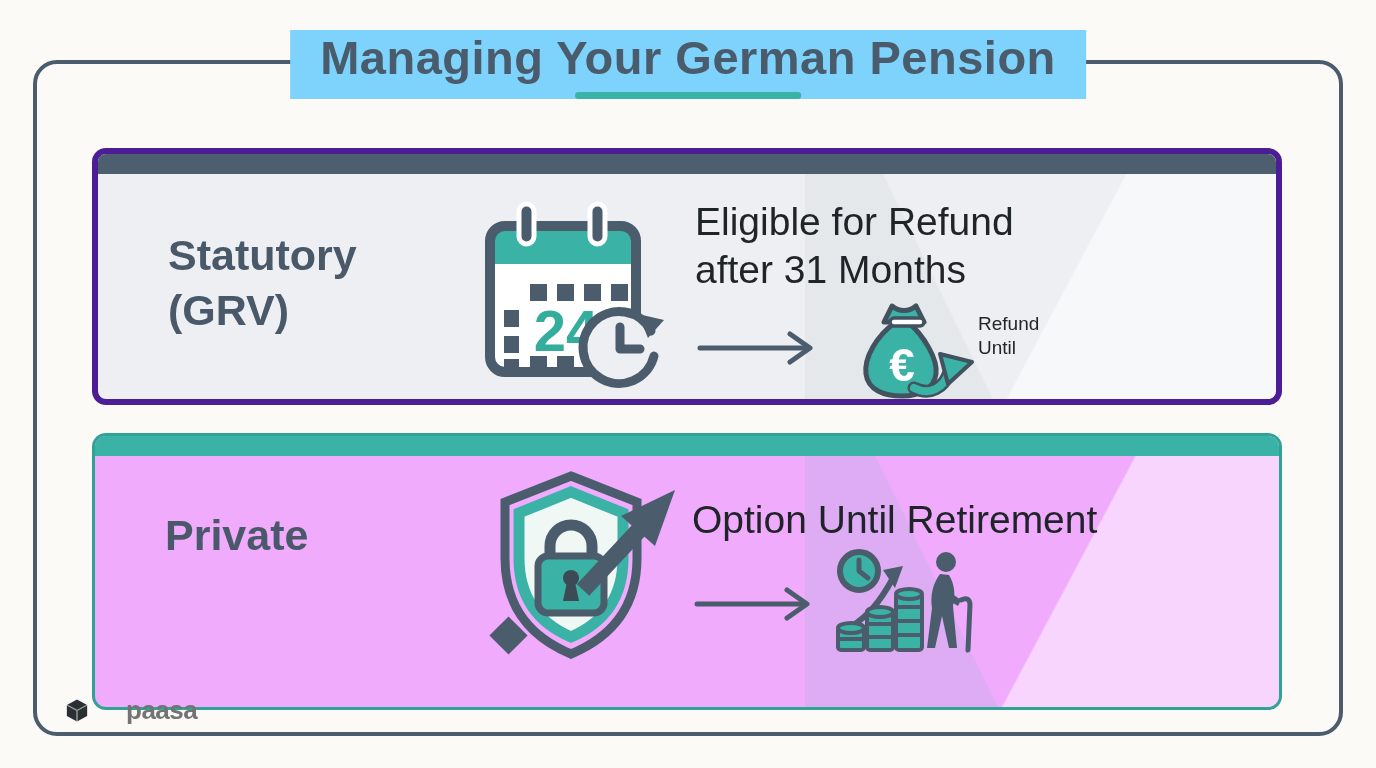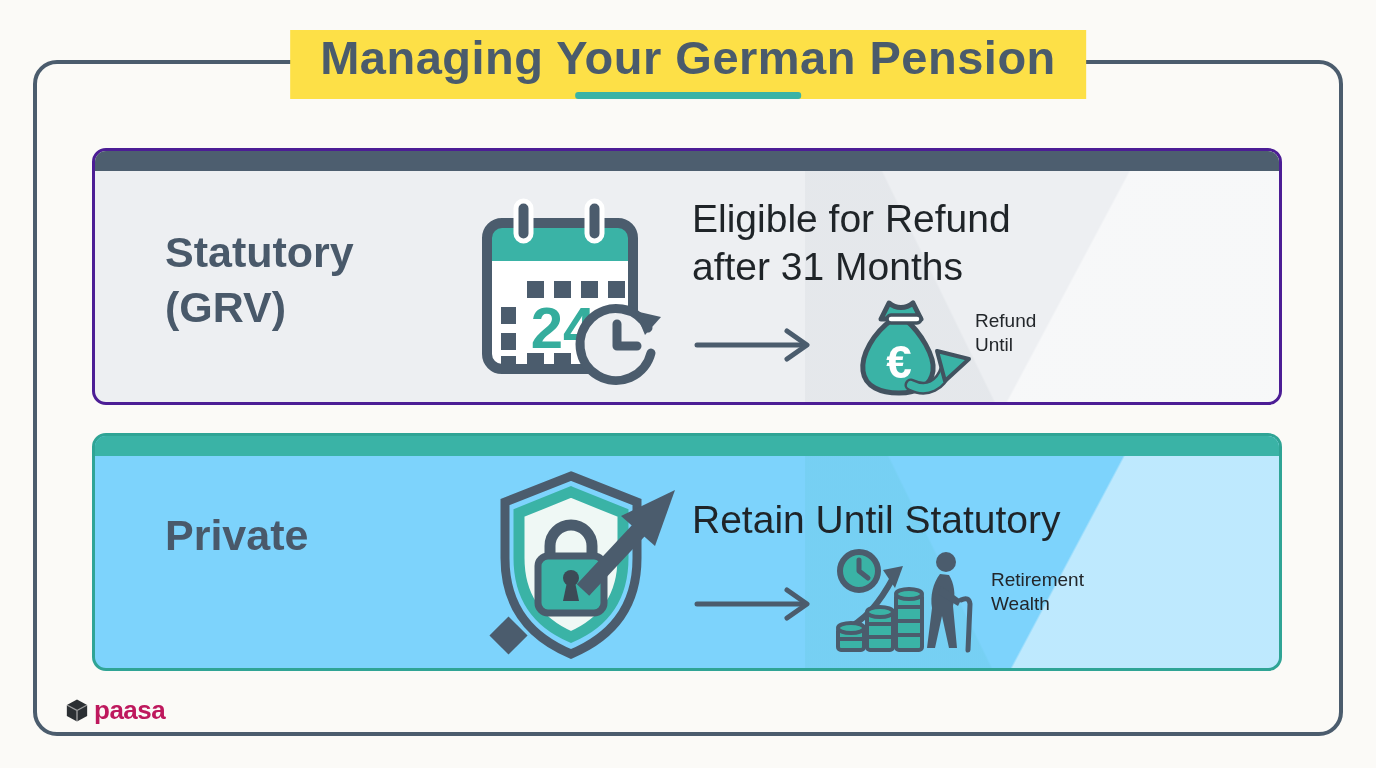--- a/index.html
+++ b/index.html
@@ -8,34 +8,34 @@
     background:#fbfaf7;
     font-family:"Liberation Sans", sans-serif;
     -webkit-font-smoothing:antialiased;
   }
   .frame {
     position:absolute; left:33px; top:60px; width:1302px; height:668px;
     border:4px solid #4b5c6d; border-radius:24px; background:transparent; z-index:1;
   }
   .title-chip {
     position:absolute; top:30px; left:50%; transform:translateX(-50%);
-    background:#fde047; padding:0 30px; z-index:2; text-align:center;
+    background:#7dd3fc; padding:0 30px; z-index:2; text-align:center;
   }
   .title-chip h1 {
     margin:0; font-size:47px; font-weight:bold; color:#4a5b6c; letter-spacing:0.5px; white-space:nowrap;
   }
   .title-underline {
     width:226px; height:7px; background:#3ab3a6; border-radius:3px; margin:7px auto 0;
   }
   .card {
     position:absolute; left:92px; width:1190px; border-radius:14px; overflow:hidden; z-index:2;
     box-sizing:border-box;
   }
-  .card-1 { top:148px; height:257px; background:#edeff2; border:3px solid #4c1d95; }
-  .card-2 { top:433px; height:238px; background:#7dd3fc; border:3px solid #2fa495; }
+  .card-1 { top:148px; height:257px; background:#edeff2; border:6px solid #4c1d95; }
+  .card-2 { top:433px; height:277px; background:#f0abfc; border:3px solid #2fa495; }
   .strip { position:absolute; left:0; top:0; width:100%; height:20px; }
   .strip-slate { background:#4d5e6f; }
   .strip-teal  { background:#3ab3a6; }
   .facet { position:absolute; top:0; right:0; width:40%; height:100%; pointer-events:none; }
   .facet-1 {
     background:
       linear-gradient(118deg, rgba(255,255,255,0) 55%, rgba(255,255,255,0.55) 55.4%),
       linear-gradient(244deg, rgba(75,92,109,0) 68%, rgba(75,92,109,0.05) 68.4%);
   }
   .facet-2 {
@@ -57,21 +57,21 @@
   .card-2 .heading { top:60px; }
   .result-label {
     position:absolute; font-size:19px; color:#22262a; line-height:1.28; font-weight:400;
   }
   .result-label span { display:block; }
   .icon-abs { position:absolute; }
   .brand {
     position:absolute; left:66px; top:697px; z-index:3; display:flex; align-items:center; gap:6px;
   }
   .brand-text {
-    font-size:26px; font-weight:bold; color:#be185d; letter-spacing:-0.5px; line-height:1;
+    font-size:26px; font-weight:bold; color:#737373; letter-spacing:-0.5px; line-height:1;margin-left:32px;
   }
 </style>
 </head>
 <body>
 
 <div class="frame"></div>
 
 <div class="title-chip">
   <h1>Managing Your German Pension</h1>
   <div class="title-underline"></div>
@@ -153,21 +153,21 @@
     <path d="M100 28 L152 49 V94 C152 137 130 160 100 173 C70 160 48 137 48 94 V49 Z" fill="#eff8f5" stroke="#3ab3a6" stroke-width="11"></path>
     <path d="M79 94 v-12 a21 21 0 0 1 42 0 v12" fill="none" stroke="#4b5c6d" stroke-width="11"></path>
     <rect x="67" y="92" width="66" height="57" rx="10" fill="#3ab3a6" stroke="#4b5c6d" stroke-width="7"></rect>
     <circle cx="100" cy="114" r="8" fill="#3c4a56"></circle>
     <path d="M96 118 l-4 19 h16 l-4 -19 z" fill="#3c4a56"></path>
     <path d="M112 126 L168 66" stroke="#4b5c6d" stroke-width="17"></path>
     <polygon points="150,52 204,26 184,82" fill="#4b5c6d"></polygon>
   </svg>
 
   <div class="heading">
-    <span>Retain Until Statutory</span>
+    <span>Option Until Retirement</span>
   </div>
 
   <svg class="icon-abs" style="left:598px; top:150px;" width="130" height="36" viewBox="0 0 130 36">
     <line x1="4" y1="18" x2="110" y2="18" stroke="#4b5c6d" stroke-width="5" stroke-linecap="round"></line>
     <polyline points="94,4 114,18 94,32" fill="none" stroke="#4b5c6d" stroke-width="5" stroke-linecap="round" stroke-linejoin="round"></polyline>
   </svg>
 
   <svg class="icon-abs" style="left:738px; top:110px;" width="152" height="108" viewBox="0 0 152 108">
     <path d="M8 86 C34 74 48 54 60 32" fill="none" stroke="#4b5c6d" stroke-width="6" stroke-linecap="round"></path>
     <polygon points="50,24 70,20 62,42" fill="#4b5c6d"></polygon>
@@ -190,24 +190,20 @@
     </g>
 
     <g fill="#4b5c6d">
       <circle cx="113" cy="16" r="10"></circle>
       <path d="M107 28 c-7 9 -10 22 -8 34 l-5 40 h8 l7 -32 7 32 h8 l-4 -42 c3 -12 1 -23 -4 -31 z"></path>
       <path d="M108 40 l20 14 -3 6 -20 -12 z"></path>
     </g>
     <path d="M128 54 q8 -4 9 4 l-2 46" fill="none" stroke="#4b5c6d" stroke-width="5" stroke-linecap="round"></path>
   </svg>
 
-  <div class="result-label" style="left:896px; top:132px;">
-    <span>Retirement</span>
-    <span>Wealth</span>
-  </div>
 </section>
 
 <div class="brand">
   <svg width="22" height="25" viewBox="0 0 26 28">
     <path d="M13 1 L25 7.5 V20.5 L13 27 L1 20.5 V7.5 Z" fill="#2b2f33"></path>
     <path d="M13 27 V14 L1 7.5 M13 14 L25 7.5" stroke="#fbfaf7" stroke-width="1.6" fill="none" opacity="0.55"></path>
   </svg>
   <span class="brand-text">paasa</span>
 </div>
 

